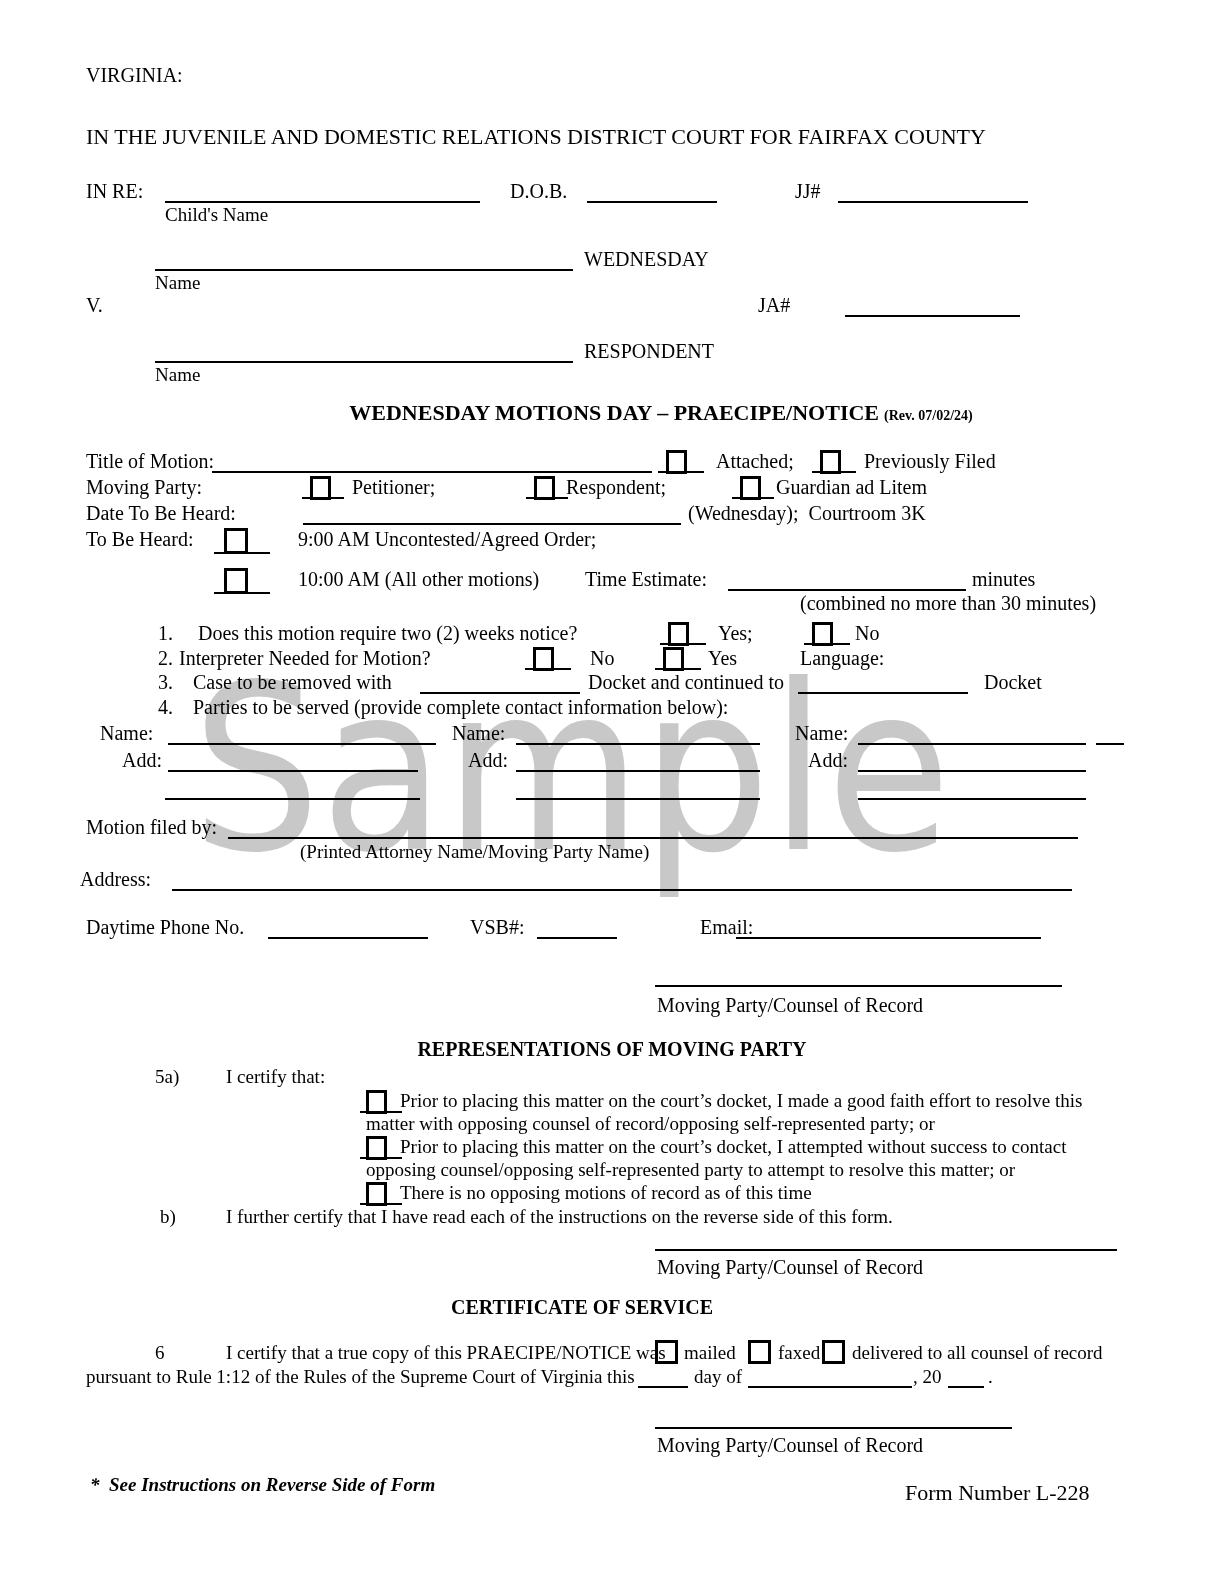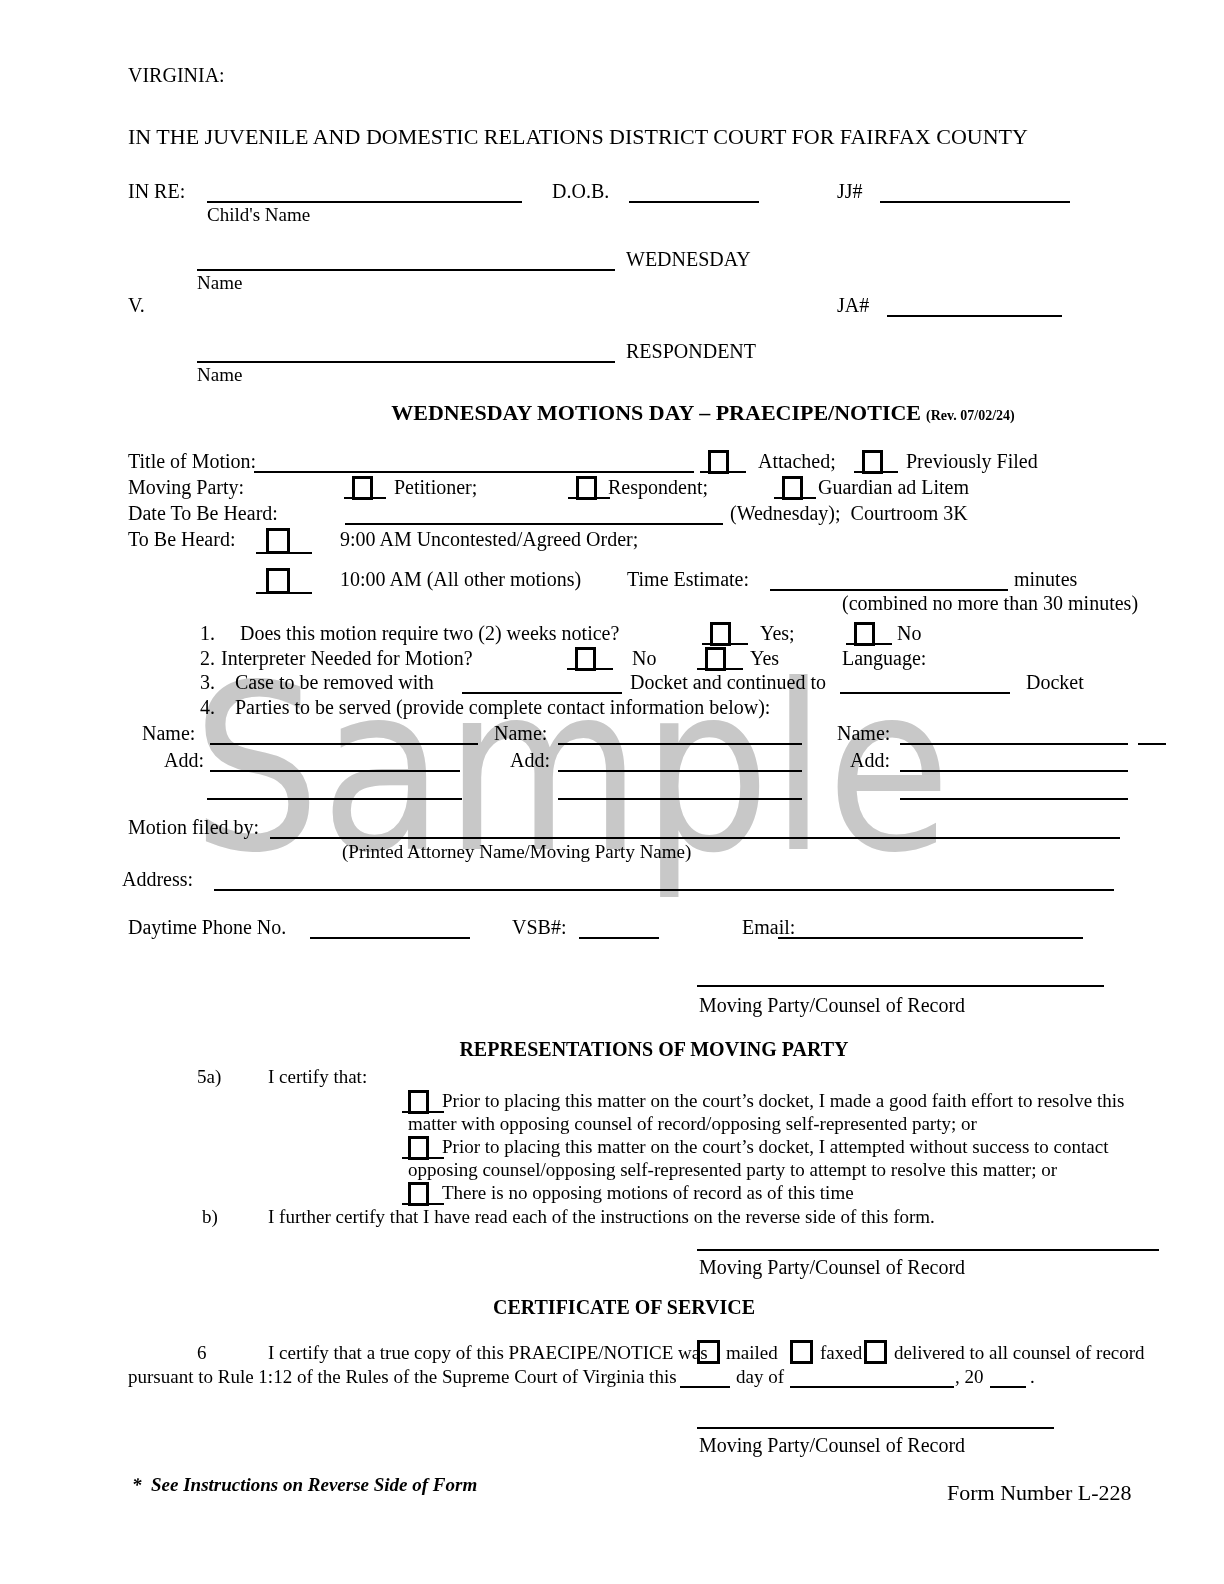--- a/index.html
+++ b/index.html
@@ -16,21 +16,21 @@
   .bl{position:absolute;height:21px;border-bottom:2px solid #000;}
   .cb{position:absolute;width:21px;height:24px;border:3px solid #000;box-sizing:border-box;top:0;background:#fff0;}
   .center{left:0;width:1224px;text-align:center;}
   .wm{
     position:absolute;left:192px;top:655px;z-index:0;
     font-family:"DejaVu Sans","Liberation Sans",sans-serif;
     font-size:230px;line-height:1;color:#c8c8c8;
     transform:scaleX(0.88);transform-origin:0 0;
     pointer-events:none;
   }
-  .fg{position:absolute;inset:0;z-index:1;margin-left:42px;}
+  .fg{position:absolute;inset:0;z-index:1;}
 </style>
 </head>
 <body>
 
 <div class="page">
 
   <div class="wm">Sample</div>
 
   <div class="fg">
 
@@ -56,21 +56,21 @@
     <div class="row" style="top:248px">
       <span class="bl" style="left:155px;width:418px"></span>
       <span class="a" style="left:584px">WEDNESDAY</span>
     </div>
     <div class="row" style="top:272px">
       <span class="a cap" style="left:155px">Name</span>
     </div>
 
     <div class="row" style="top:294px">
       <span class="a" style="left:86px">V.</span>
-      <span class="a" style="left:795px">JA#</span>
+      <span class="a" style="left:758px">JA#</span>
       <span class="bl" style="left:845px;width:175px"></span>
     </div>
 
     <div class="row" style="top:340px">
       <span class="bl" style="left:155px;width:418px"></span>
       <span class="a" style="left:584px">RESPONDENT</span>
     </div>
     <div class="row" style="top:364px">
       <span class="a cap" style="left:155px">Name</span>
     </div>

